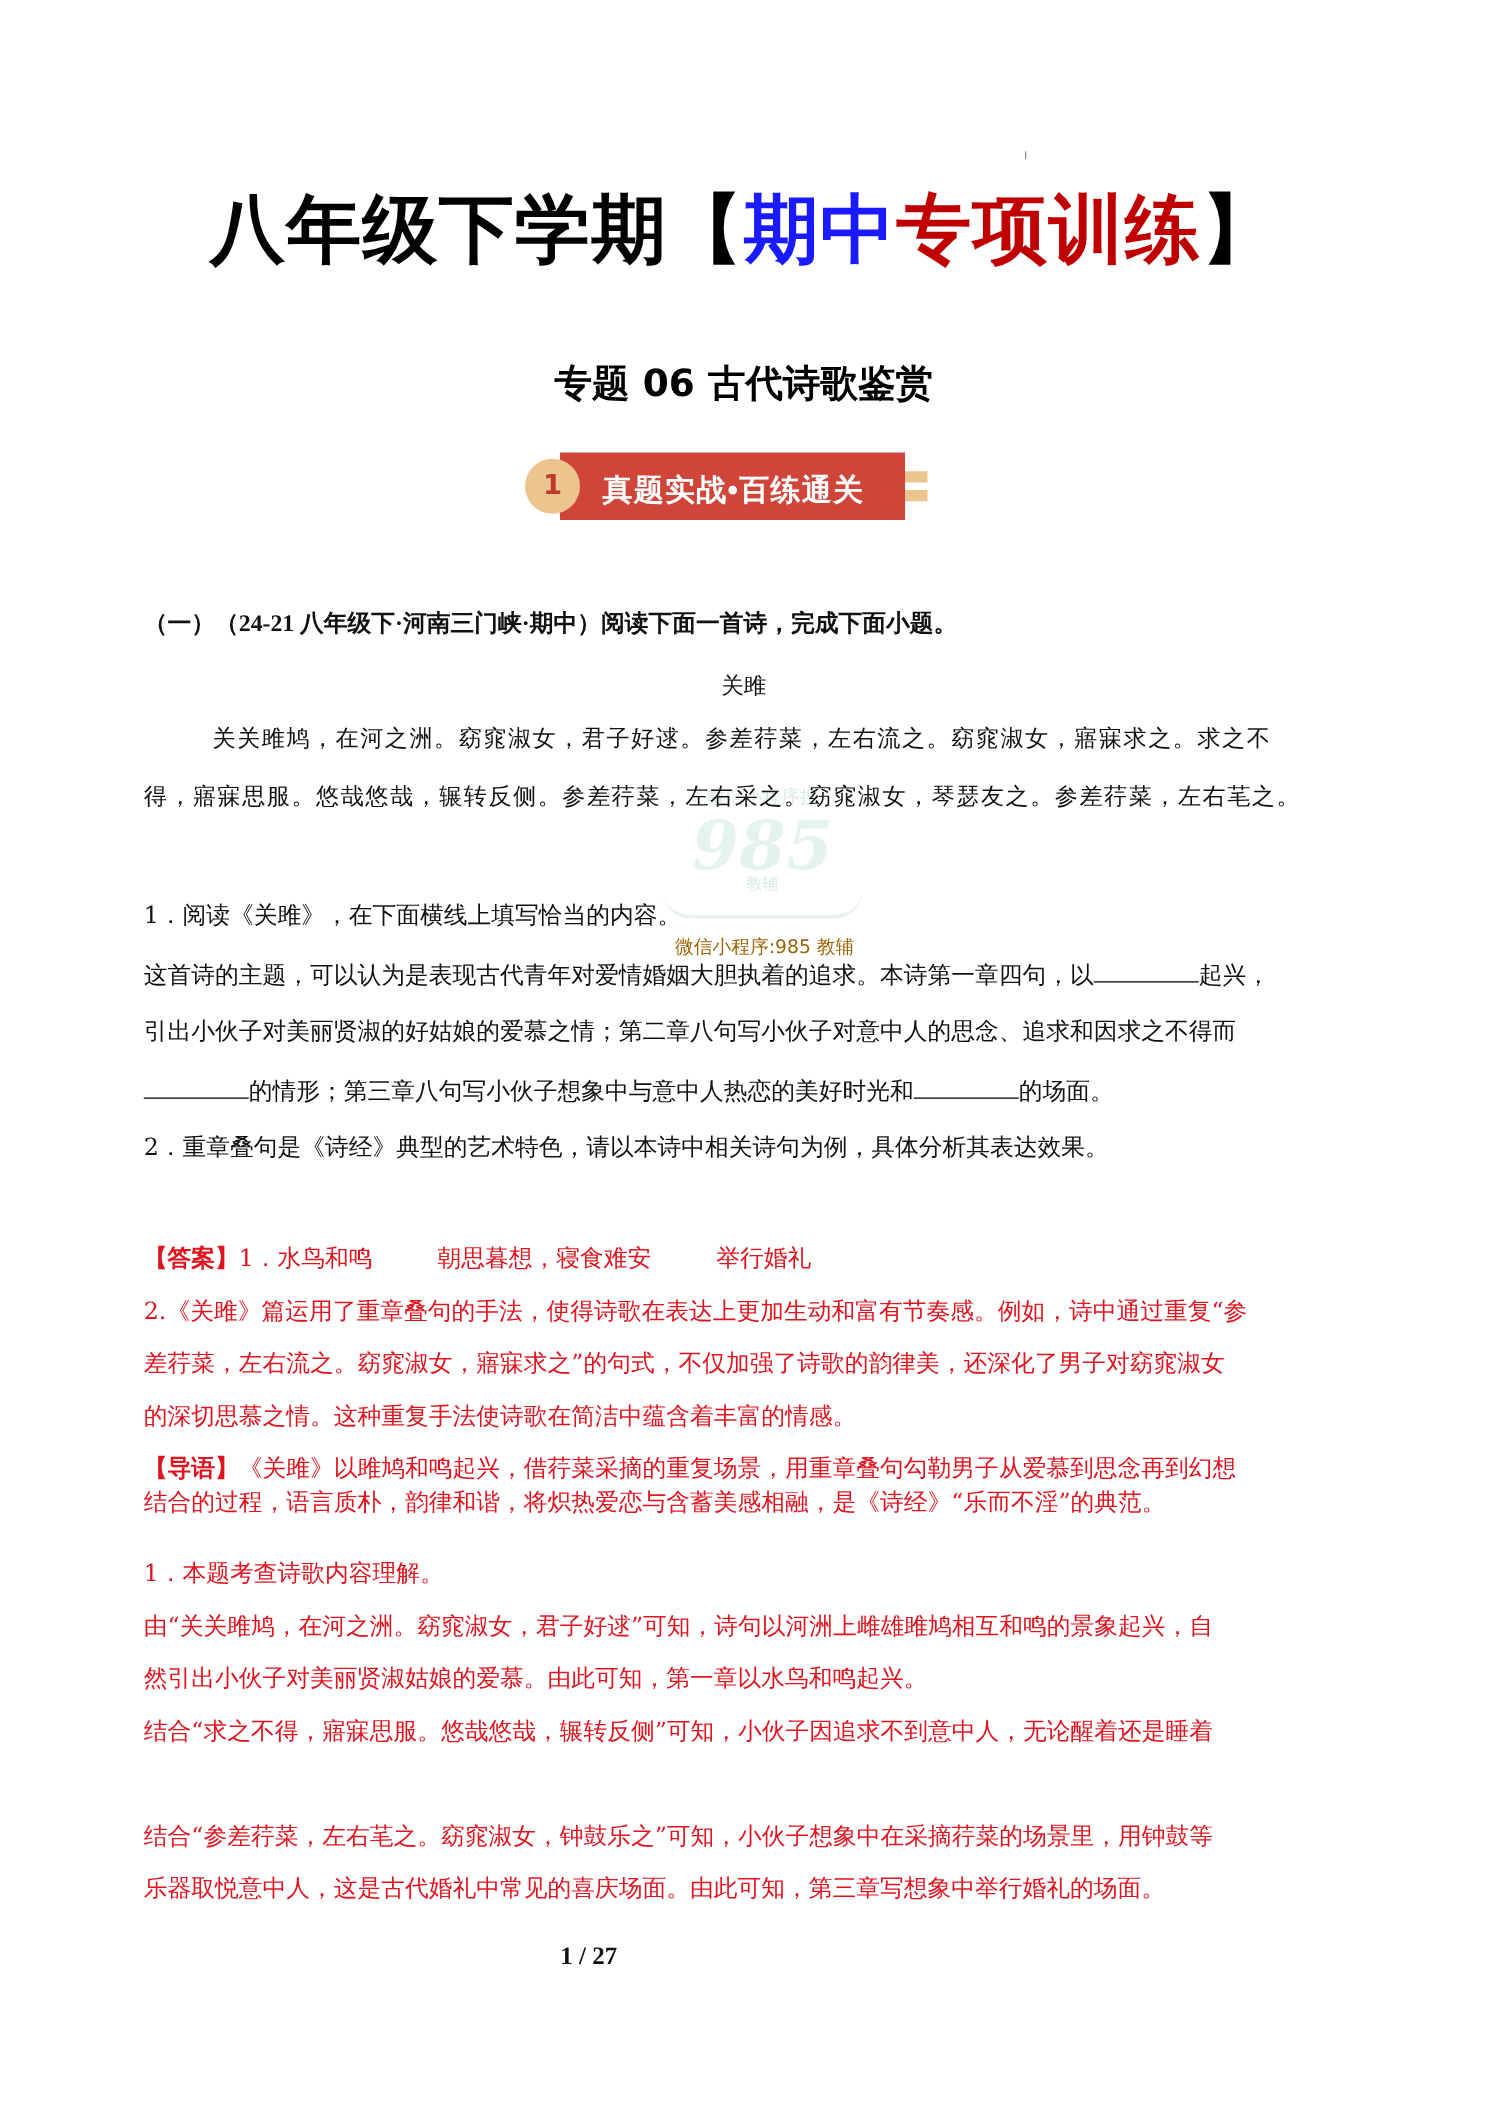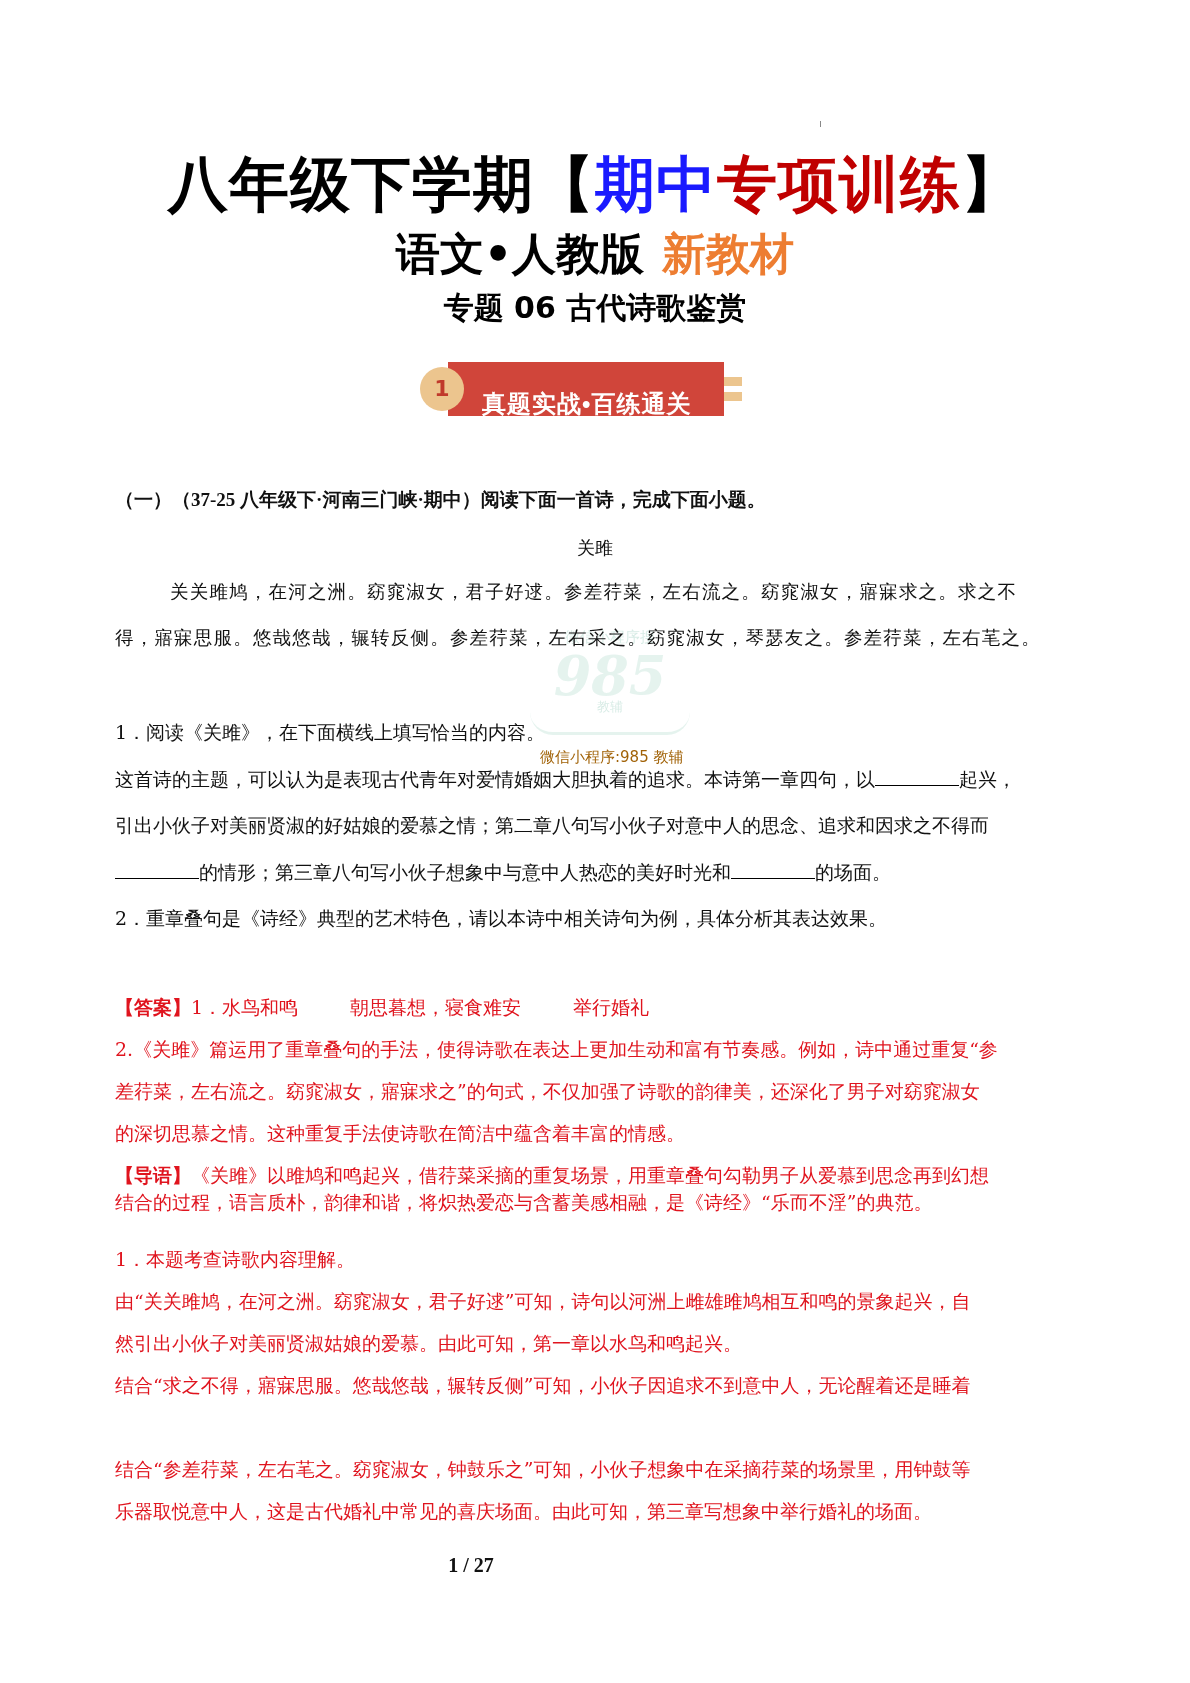--- a/index.html
+++ b/index.html
@@ -22,21 +22,21 @@
 
     .title-topic { position: absolute; top: 288px; left: 0; width: 100%; text-align: center;
       font-family: "DejaVu Sans", "Liberation Sans", sans-serif; font-weight: 700;
       font-size: 30px; line-height: 40px; color: #000; }
 
     .banner { position: absolute; left: 420px; top: 362px; width: 340px; height: 54px; }
     .banner .bar { position: absolute; left: 28px; top: 0; width: 276px; height: 54px; background: #d0453a; }
     .banner .circle { position: absolute; left: 0; top: 5px; width: 44px; height: 44px; border-radius: 50%;
       background: #ecc58e; color: #c0392b; font-family: "DejaVu Sans", sans-serif; font-weight: 700;
       font-size: 22px; text-align: center; line-height: 44px; }
-    .banner .label { position: absolute; left: 62px; top: 15px; height: 54px; line-height: 54px;
+    .banner .label { position: absolute; left: 62px; top: 4px; height: 54px; line-height: 54px;
       color: #fff; font-family: Liberation Sans, sans-serif; font-weight: 700; font-size: 24px; letter-spacing: 1px; text-align: right; }
     .banner .stripe { position: absolute; left: 304px; width: 18px; height: 9px; background: #ecc58e; }
     .banner .s1 { top: 15px; } .banner .s2 { top: 30px; }
 
     .para { position: absolute; left: 115px; width: 960px; font-size: 19px; line-height: 24px; white-space: nowrap; }
     .para-bold { font-weight: 700; font-family: "Liberation Serif", "DejaVu Serif", serif; font-size: 19px; }
     .poem-title { position: absolute; left: 0; width: 1190px; text-align: center; font-size: 18px; top: 536px; }
     .poem { font-size: 18.5px; letter-spacing: 1.2px; }
     .red-text { color: #e0141e; }
     .tag { color: #e0141e; font-weight: 700; }
@@ -57,35 +57,32 @@
 <body>
 
 <div class="page">
 
   <div class="tick-mark"></div>
 
   <div class="title-main">
     <span>八年级下学期【</span><span class="blue">期中</span><span class="red">专项训练</span><span>】</span>
   </div>
 
-  <div class="title-sub">
-    <span>语文•人教版</span><span class="orange">新教材</span>
-  </div>
 
   <div class="title-topic">专题 06  古代诗歌鉴赏</div>
 
   <div class="banner">
     <div class="bar"></div>
     <div class="stripe s1"></div>
     <div class="stripe s2"></div>
     <div class="circle">1</div>
     <div class="label">真题实战•百练通关</div>
   </div>
 
-  <div class="para para-bold" style="top:488px;">（一）（37-25 八年级下·河南三门峡·期中）阅读下面一首诗，完成下面小题。</div>
+  <div class="para para-bold" style="top:488px;">（一）（24-21 八年级下·河南三门峡·期中）阅读下面一首诗，完成下面小题。</div>
 
   <div class="poem-title">关雎</div>
 
   <div class="watermark">
     <div class="wm-top">微信小程序搜</div>
     <div class="wm-num">985</div>
     <div class="wm-sub">教辅</div>
     <div class="wm-book"></div>
   </div>
   <div class="wm-line2">微信小程序:985 教辅</div>

